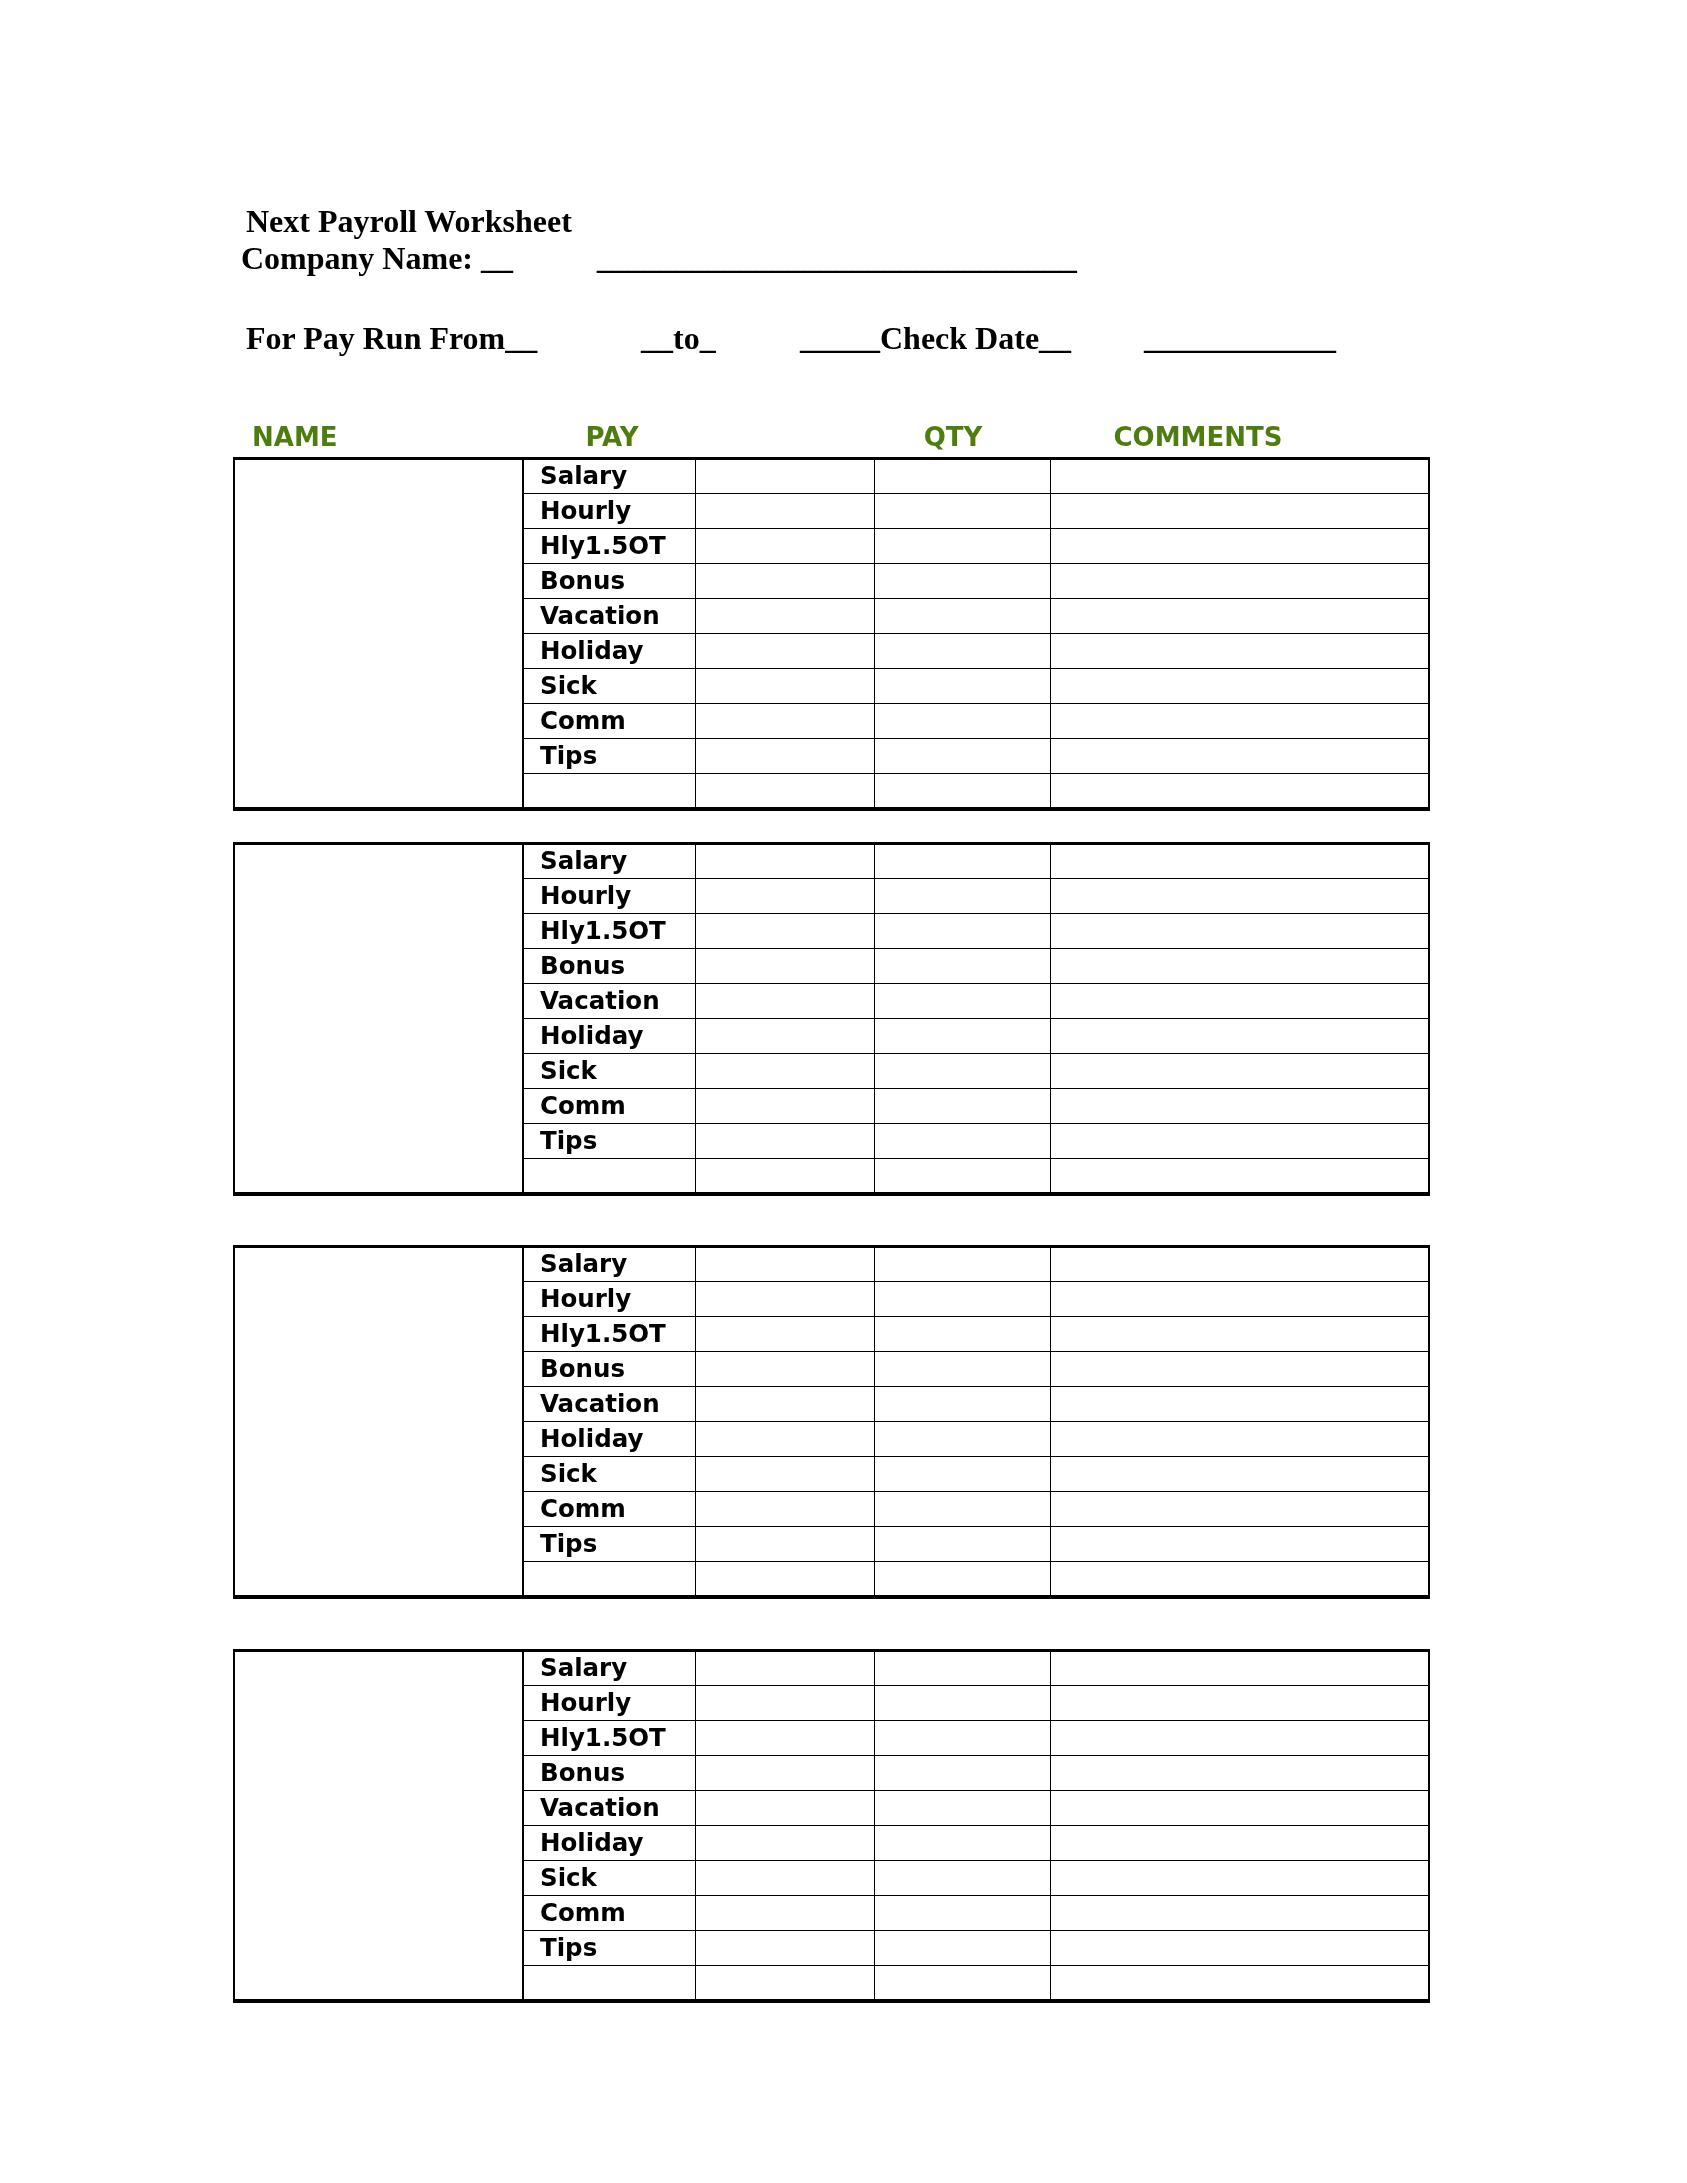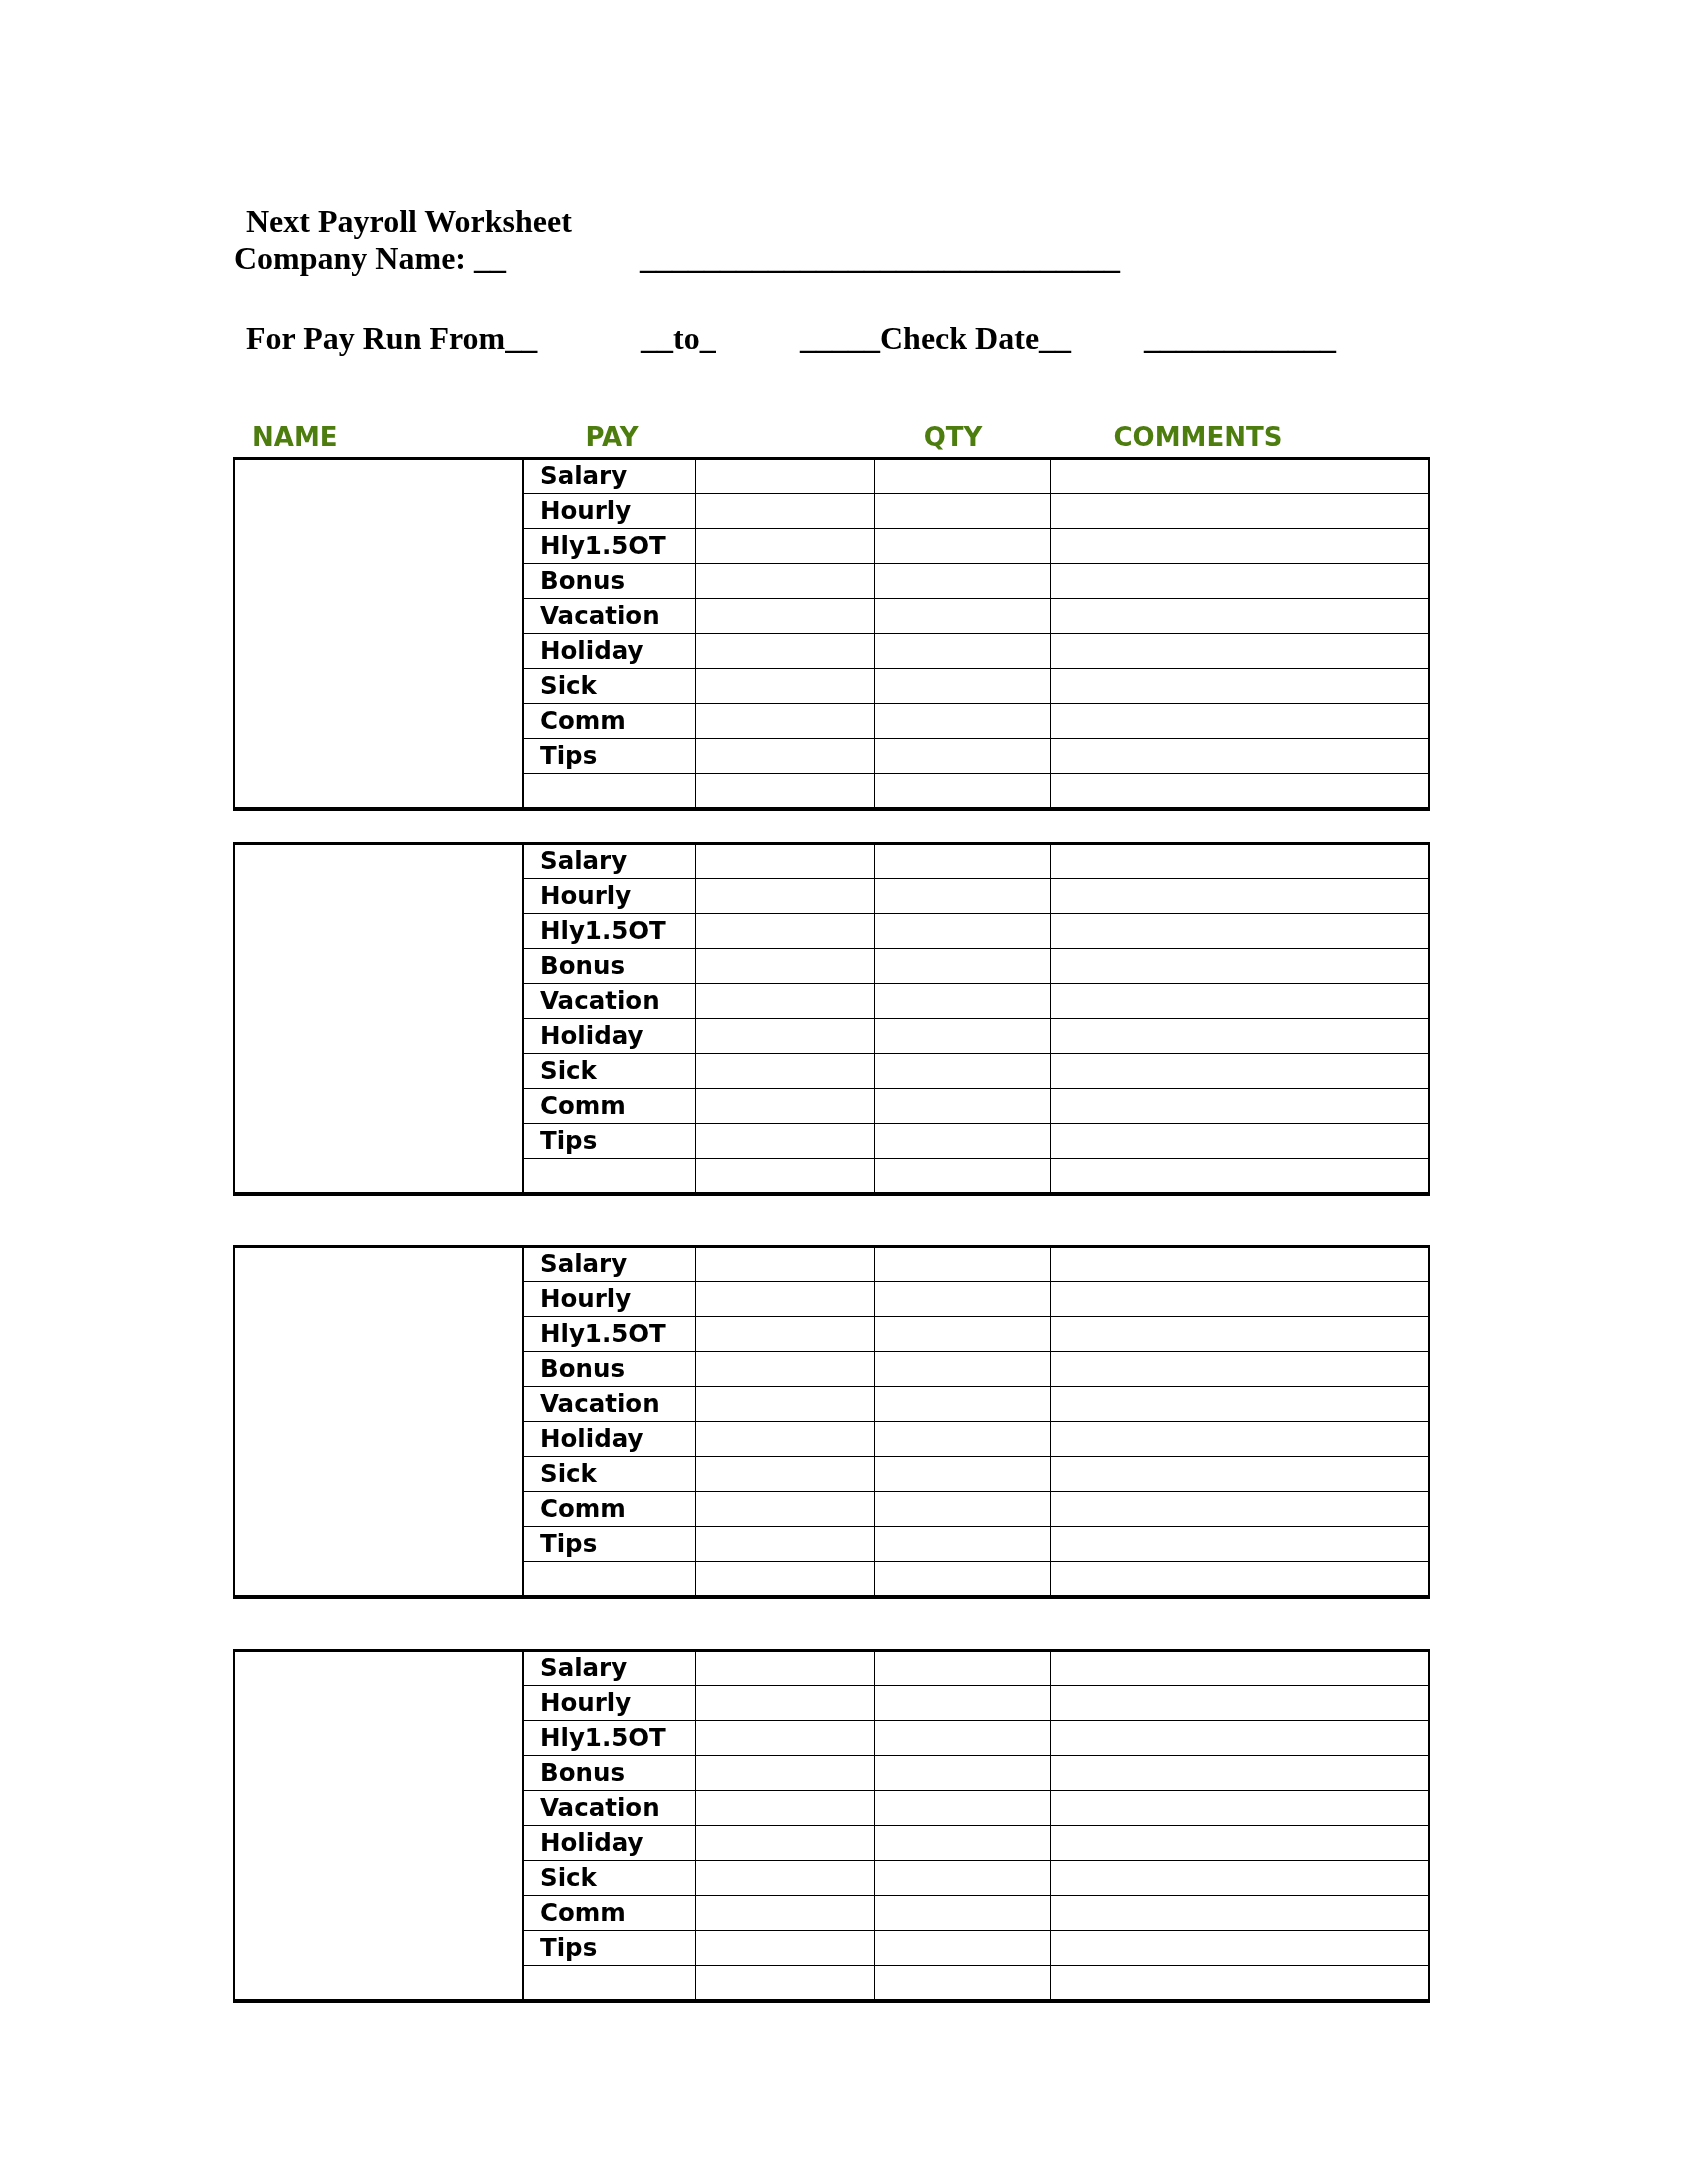--- a/index.html
+++ b/index.html
@@ -20,22 +20,22 @@
   .doc-text {
     position: absolute;
     font-family: "Liberation Serif", serif;
     font-weight: bold;
     font-size: 32px;
     line-height: 1.1;
     white-space: pre;
     color: #000000;
   }
   .t-title      { left: 246px; top: 204px; }
-  .t-company    { left: 234px; top: 241px; }
-  .t-company-blank { left: 640px; top: 241px; letter-spacing: 0px; }
+  .t-company    { left: 241px; top: 241px; }
+  .t-company-blank { left: 599px; top: 241px; letter-spacing: 0px; font-style: italic; }
   .t-payrun-from   { left: 246px;  top: 321px; }
   .t-payrun-to     { left: 641px;  top: 321px; }
   .t-payrun-check  { left: 800px;  top: 321px; }
   .t-payrun-blank  { left: 1144px; top: 321px; }
 
   
   .col-head {
     position: absolute;
     top: 424px;
     font-family: "DejaVu Sans", "Liberation Sans", sans-serif;

